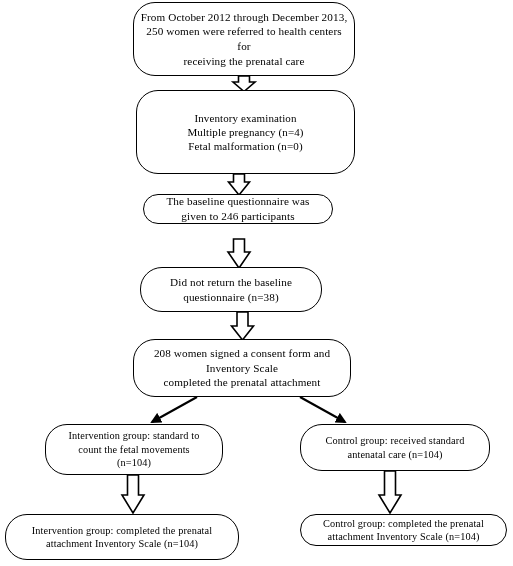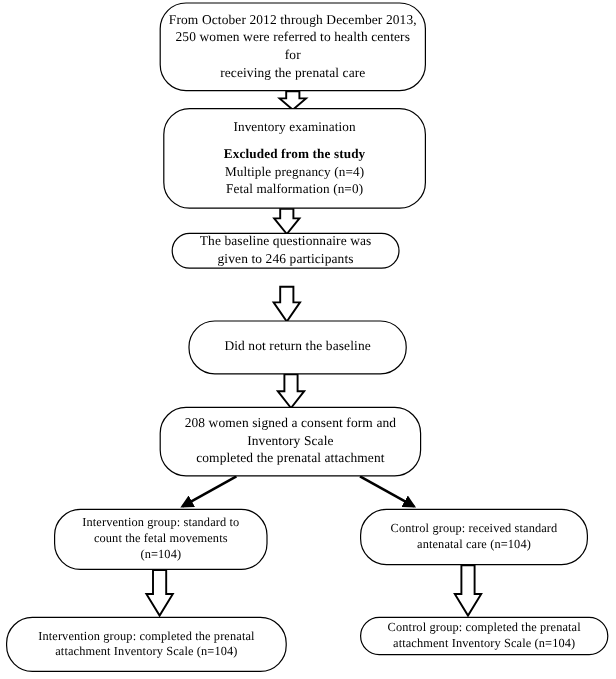--- a/index.html
+++ b/index.html
@@ -60,21 +60,21 @@
   }
   #node-ultrasound {
     left: 136px; top: 90px; width: 219px; height: 84px;
     font-size: 11.0px;
   }
   #node-baseline-given {
     left: 143px; top: 194px; width: 190px; height: 30px;
     font-size: 11.2px;
   }
   #node-not-returned {
-    left: 157px; top: 267px; width: 182px; height: 45px;
+    left: 140px; top: 267px; width: 182px; height: 45px;
     font-size: 11.2px;
   }
   #node-consented {
     left: 133px; top: 339px; width: 218px; height: 58px;
     font-size: 11.2px;
   }
   #node-intervention {
     left: 45px; top: 424px; width: 178px; height: 51px;
     font-size: 10.3px;
   }
@@ -137,32 +137,32 @@
   </svg>
 
   <div class="node" id="node-enrollment">
     <span class="line">From October 2012 through December 2013,</span>
     <span class="line">250 women were referred to health centers for</span>
     <span class="line">receiving the prenatal care</span>
   </div>
 
   <div class="node" id="node-ultrasound">
     <span class="line">Inventory examination</span>
-    <span class="line bold gap-before">Excluded from the study</span>
     <span class="line">Multiple pregnancy (n=4)</span>
     <span class="line">Fetal malformation (n=0)</span>
   </div>
 
   <div class="node" id="node-baseline-given">
     <span class="line">The baseline questionnaire was</span>
     <span class="line">given to 246 participants</span>
   </div>
 
   <div class="node" id="node-not-returned">
     <span class="line">Did not return the baseline</span>
+    <span class="line">questionnaire (n=38)</span>
   </div>
 
   <div class="node" id="node-consented">
     <span class="line">208 women signed a consent form and</span>
     <span class="line">Inventory Scale</span>
     <span class="line">completed the prenatal attachment</span>
   </div>
 
   <div class="node" id="node-intervention">
     <span class="line">Intervention group: standard to</span>

